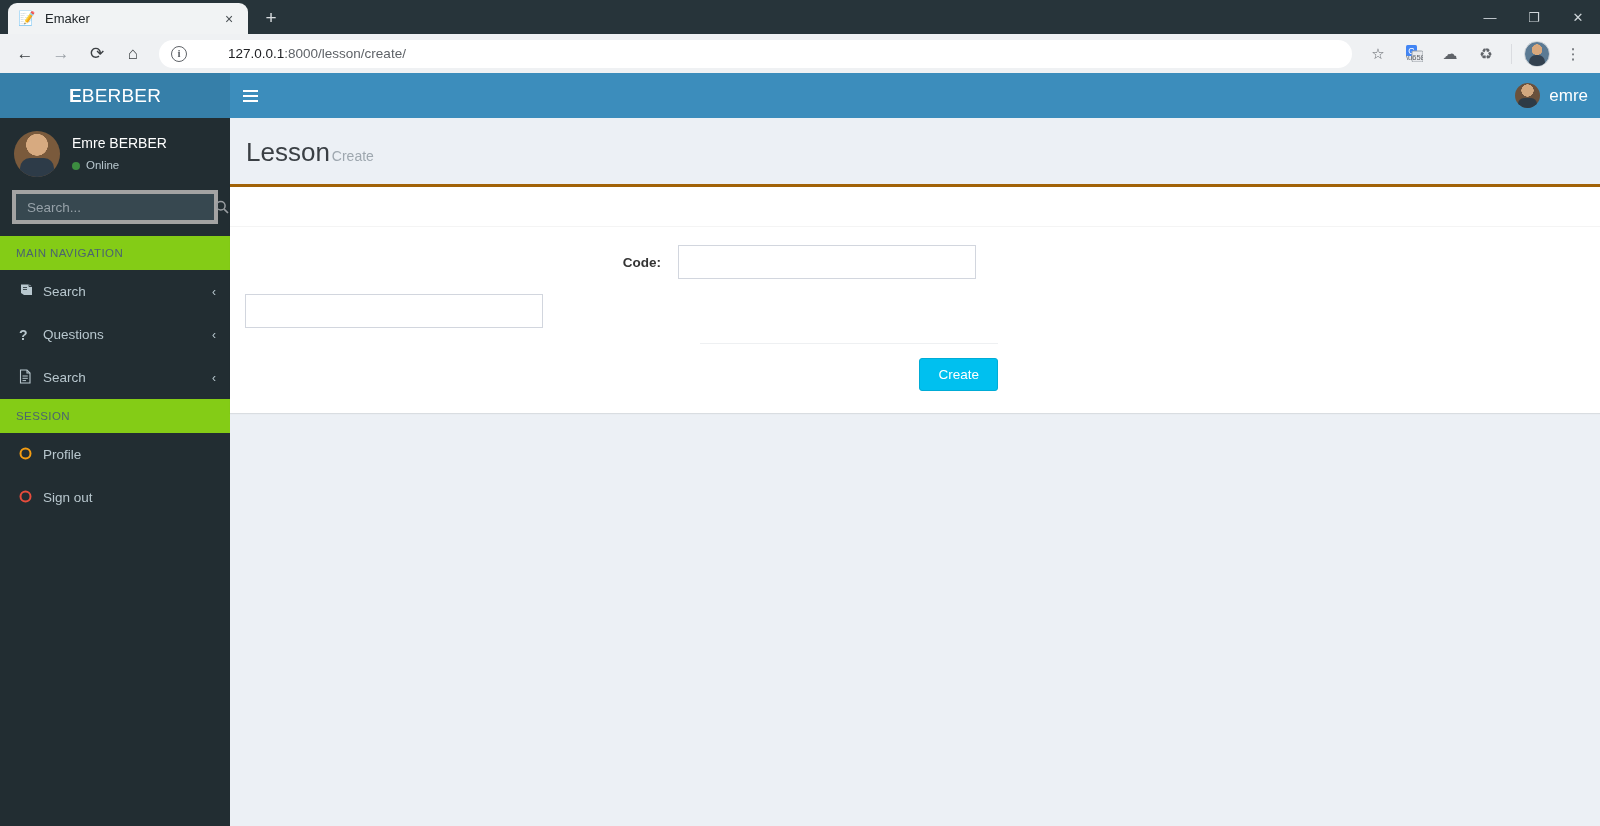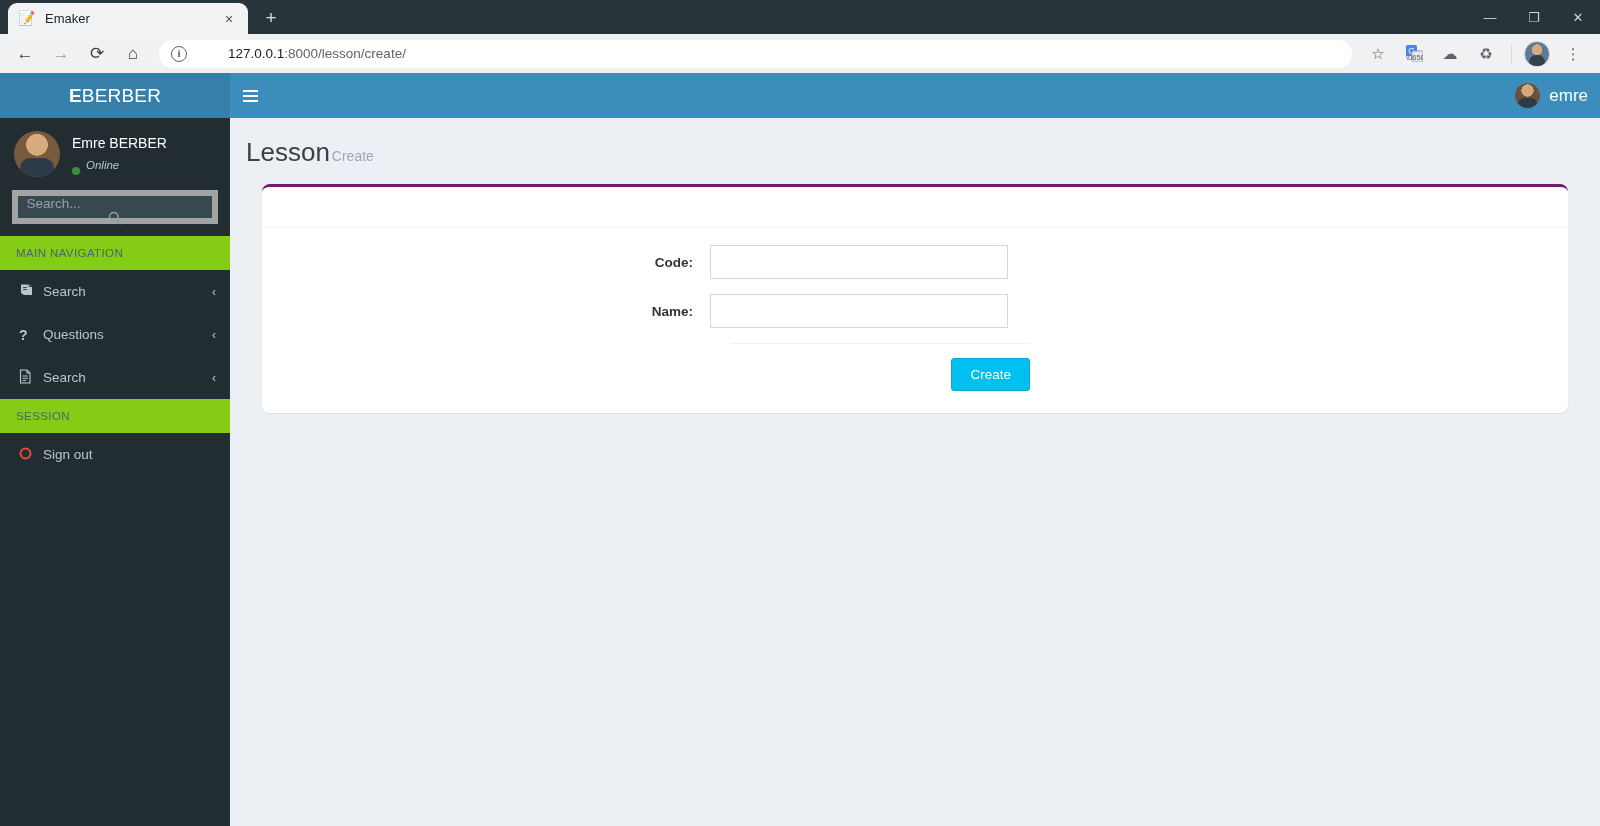--- a/index.html
+++ b/index.html
@@ -125,28 +125,27 @@
     width: 46px; height: 46px; border-radius: 50%; flex: none; margin-right: 12px;
     background: radial-gradient(circle at 50% 30%, #d7aa80 0 27%, #7a5a3c 28% 100%);
     position: relative; overflow: hidden;
   }
   .user-panel .avatar::after {
     content: ""; position: absolute; left: 6px; right: 6px; bottom: 0; height: 19px;
     background: #2d3b48; border-radius: 10px 10px 0 0;
   }
   .user-panel .info { line-height: 1.5; }
   .user-panel .uname { color: #fff; font-size: 14px; font-weight: normal; }
-  .user-panel .ustatus { color: #b8c7ce; font-size: 11.5px; display: flex; align-items: flex-end; gap: 6px; margin-top: 3px; font-style: italic; }
+  .user-panel .ustatus { color: #b8c7ce; font-size: 11.5px; display: flex; align-items: center; gap: 6px; margin-top: 3px; }
   .dot-online { width: 8px; height: 8px; border-radius: 50%; background: #3c8c40; display: inline-block; }
 
   .search-wrap { padding: 0 12px 12px 12px; }
   .search-box {
     display: flex; align-items: center; height: 34px; background: #374850;
-    border: 6px solid #a3a3a3;
-    flex-direction: column;
+    border: 4px solid #a3a3a3;
   }
   .search-input {
     flex: 1; background: transparent; border: 0; outline: none; color: #c8ccd0;
     font-size: 13.5px; padding: 0 11px; font-family: "Liberation Sans", sans-serif;
   }
   .search-input::placeholder { color: #96a1a8; }
   .search-btn {
     width: 36px; height: 34px; background: transparent; border: 0;
     color: #999da1; font-size: 15px; display: flex; align-items: center; justify-content: center;
   }
@@ -163,23 +162,22 @@
   .nav-item .txt { flex: 1; }
   .nav-item .chev { color: #b8c7ce; font-size: 12px; }
 
   
   .content-wrap { position: absolute; top: 45px; left: 230px; width: 1370px; height: 708px; background: #ecf0f5; }
   .content-header { padding: 19px 16px 16px 16px; display: flex; align-items: baseline; gap: 2px; }
   .content-header h1 { font-size: 26px; font-weight: normal; color: #3a3f44; }
   .content-header small { font-size: 14px; color: #9ea7af; }
 
   .box {
-    margin: 0 32px; background: #fff; border-top: 3px solid #701a75;
+    margin: 0 0; background: #fff; border-top: 3px solid #a16207;
     box-shadow: 0 1px 1px rgba(0,0,0,.08);
-    border-radius: 8px;
   }
   .box-header { height: 40px; border-bottom: 1px solid #f4f4f4; }
   .box-body { padding: 18px 15px 22px 15px; }
 
   .form-group { display: flex; align-items: center; margin-bottom: 15px; }
   .form-group .lbl {
     width: 433px; text-align: right; padding-right: 17px;
     font-size: 13.5px; font-weight: bold; color: #333;
   }
   .form-control {
@@ -307,20 +305,28 @@
         </svg>
       </span>
       <span class="txt">Search</span>
       <span class="chev">‹</span>
     </div>
 
     <div class="nav-header">SESSION</div>
     <div class="nav-item">
       <span class="ico">
         <svg width="13" height="13" viewBox="0 0 13 13">
+          <circle cx="6.5" cy="6.5" r="5" fill="none" stroke="#f39c12" stroke-width="2"></circle>
+        </svg>
+      </span>
+      <span class="txt">Profile</span>
+    </div>
+    <div class="nav-item">
+      <span class="ico">
+        <svg width="13" height="13" viewBox="0 0 13 13">
           <circle cx="6.5" cy="6.5" r="5" fill="none" stroke="#e74c3c" stroke-width="2"></circle>
         </svg>
       </span>
       <span class="txt">Sign out</span>
     </div>
   </div>
 
   <div class="content-wrap">
     <div class="content-header">
       <h1>Lesson</h1>
@@ -329,21 +335,20 @@
 
     <div class="box">
       <div class="box-header"></div>
       <div class="box-body">
         <form>
           <div class="form-group">
             <label class="lbl">Code:</label>
             <input class="form-control" type="text" placeholder="" style="">
           </div>
           <div class="form-group">
-            <label class="lbl">Name:</label>
             <input class="form-control" type="text" placeholder="" style="">
           </div>
           <div class="form-divider"></div>
           <div class="form-actions">
             <button type="button" class="btn-create">Create</button>
           </div>
         </form>
       </div>
     </div>
   </div>

